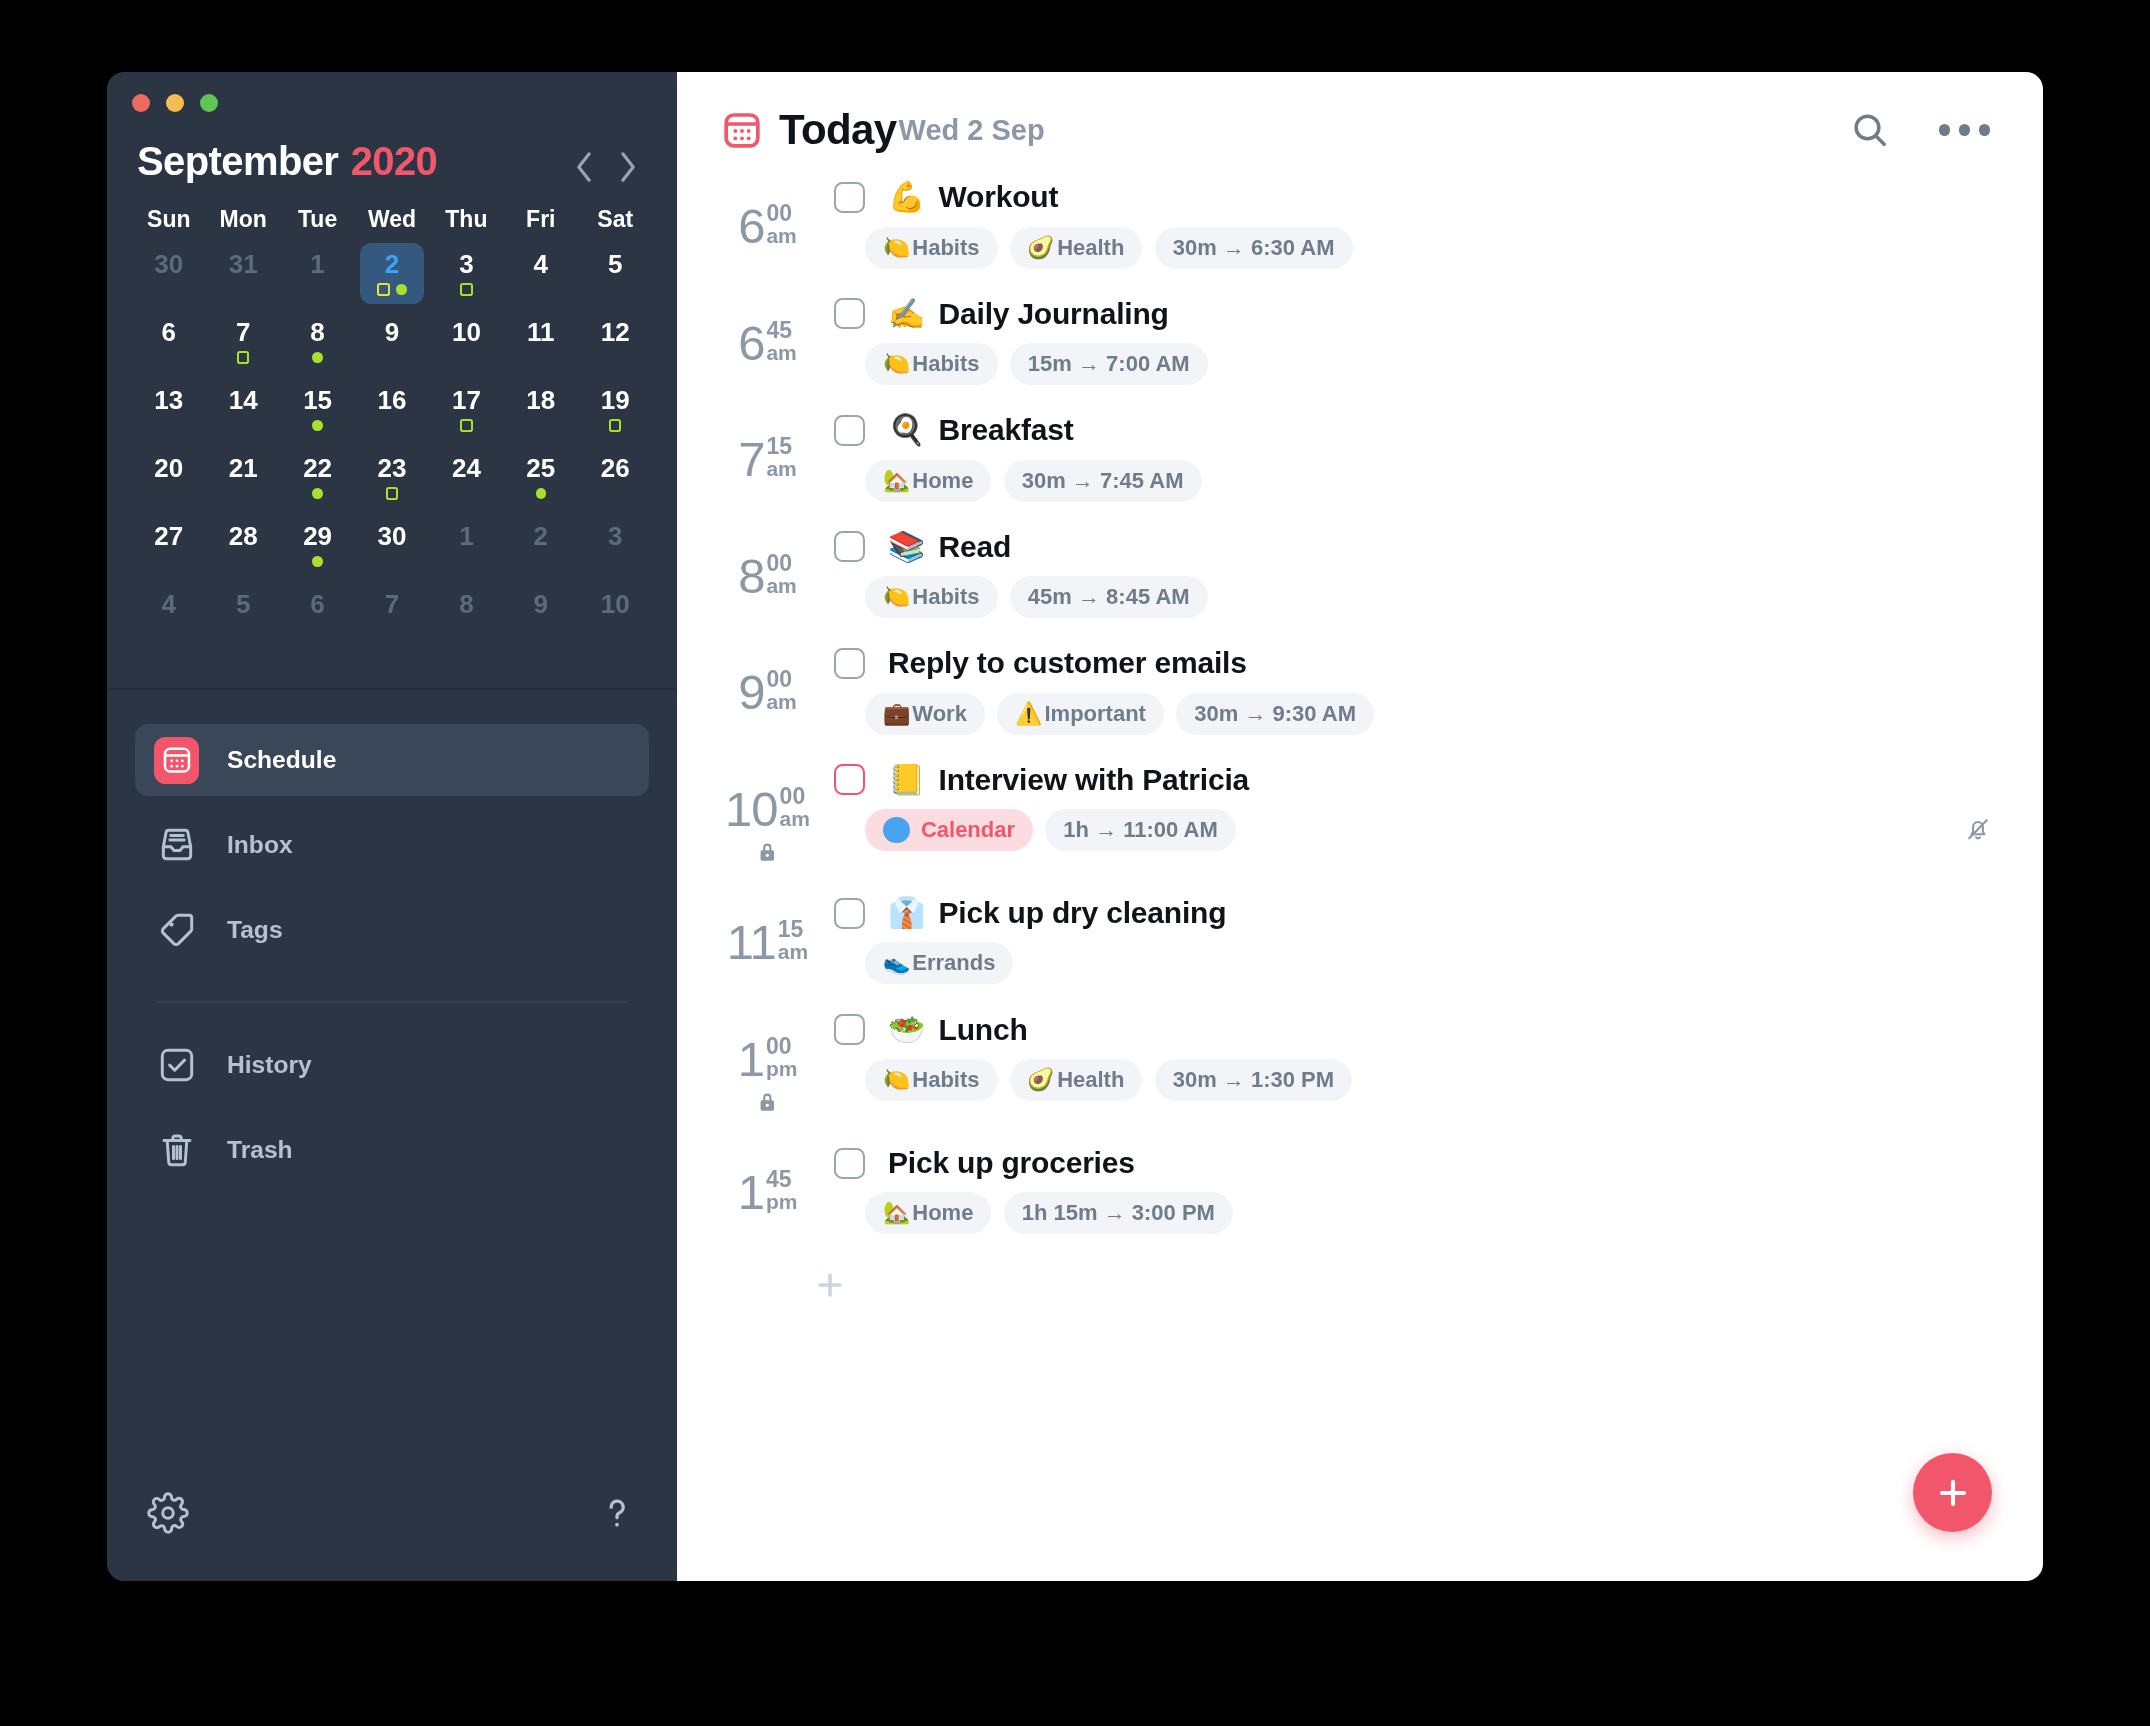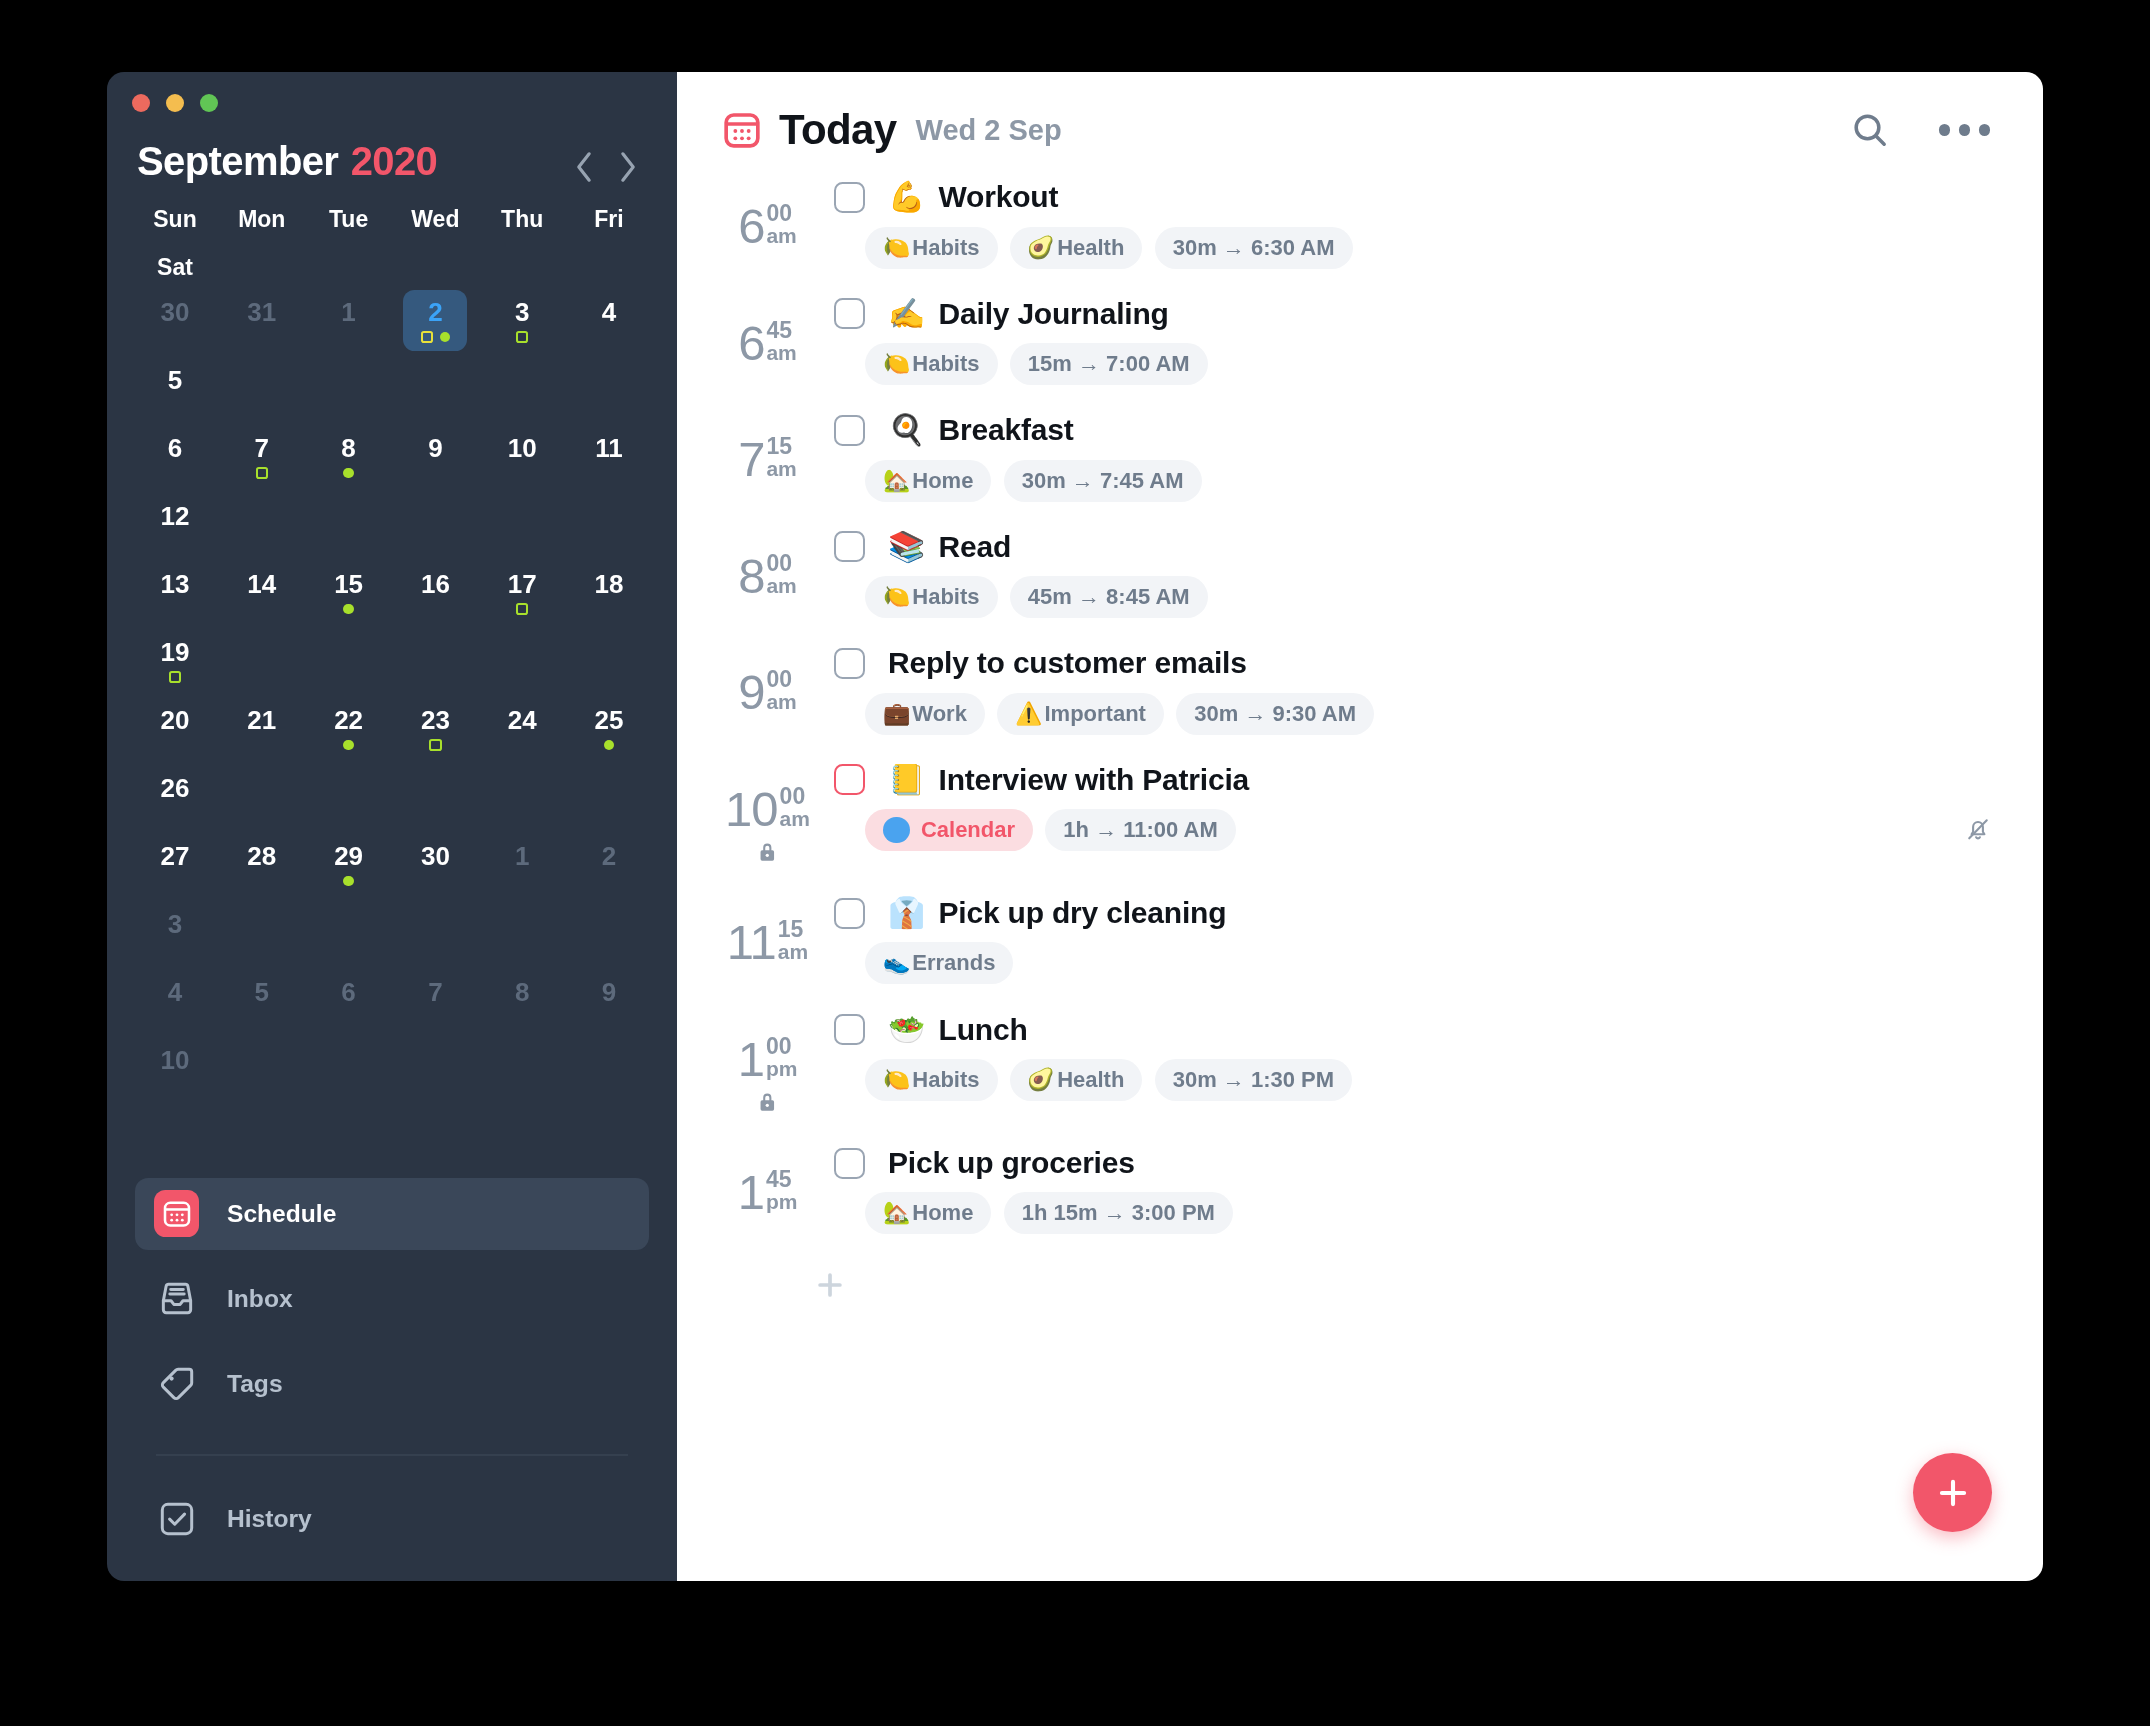--- a/index.html
+++ b/index.html
@@ -41,21 +41,21 @@
     padding: 26.5px 32px 0 30px;
   }
   .cal-title { font-size: 40px; font-weight: 700; letter-spacing: -0.6px; }
   .cal-month { color: #ffffff; }
   .cal-year { color: #f2566a; margin-left: 12.3px; }
   .cal-nav { margin-left: auto; display: flex; gap: 24.6px; padding-right: 5.7px; }
   .chev { width: 21px; height: 21px; cursor: pointer; }
   .chev svg { display:block; }
 
   .cal-grid { padding: 17px 24.6px 0 24.6px; }
-  .cal-row { display: grid; grid-template-columns: repeat(6, 1fr); }
+  .cal-row { display: grid; grid-template-columns: repeat(7, 1fr); }
   .dow {
     text-align: center; font-size: 23px; font-weight: 700;
     color: #ffffff; padding: 5.7px 0 15px 0;
   }
   .cell {
     height: 68px;
     display: flex; flex-direction: column;
     align-items: center; justify-content: flex-start;
     position: relative;
   }
@@ -130,21 +130,21 @@
     padding: 34px 53px 0 45px;
     text-align: center;
   }
   .main-cal-ico { width: 40px; height: 40px; margin-right: 17px; }
   .main-title {
     font-size: 42px; font-weight: 700; color: #10141a;
     letter-spacing: -0.6px;
   }
   .main-sub {
     font-size: 29px; font-weight: 700; color: #8d98a6;
-    margin-left: 19px;
+    margin-left: 2px;
   }
   .header-actions { margin-left: auto; display: flex; align-items: center; gap: 49px; }
   .hdr-btn { cursor: pointer; display: flex; align-items: center; }
   .dots { display: flex; gap: 8.5px; }
   .dots i { width: 11.4px; height: 11.4px; border-radius: 50%; background: #6f7c8c; display:block;}
 
   .tasks { padding: 13.2px 45px 0 45px; }
   .task {
     display: flex;
     padding: 13.2px 0 15px 0;

